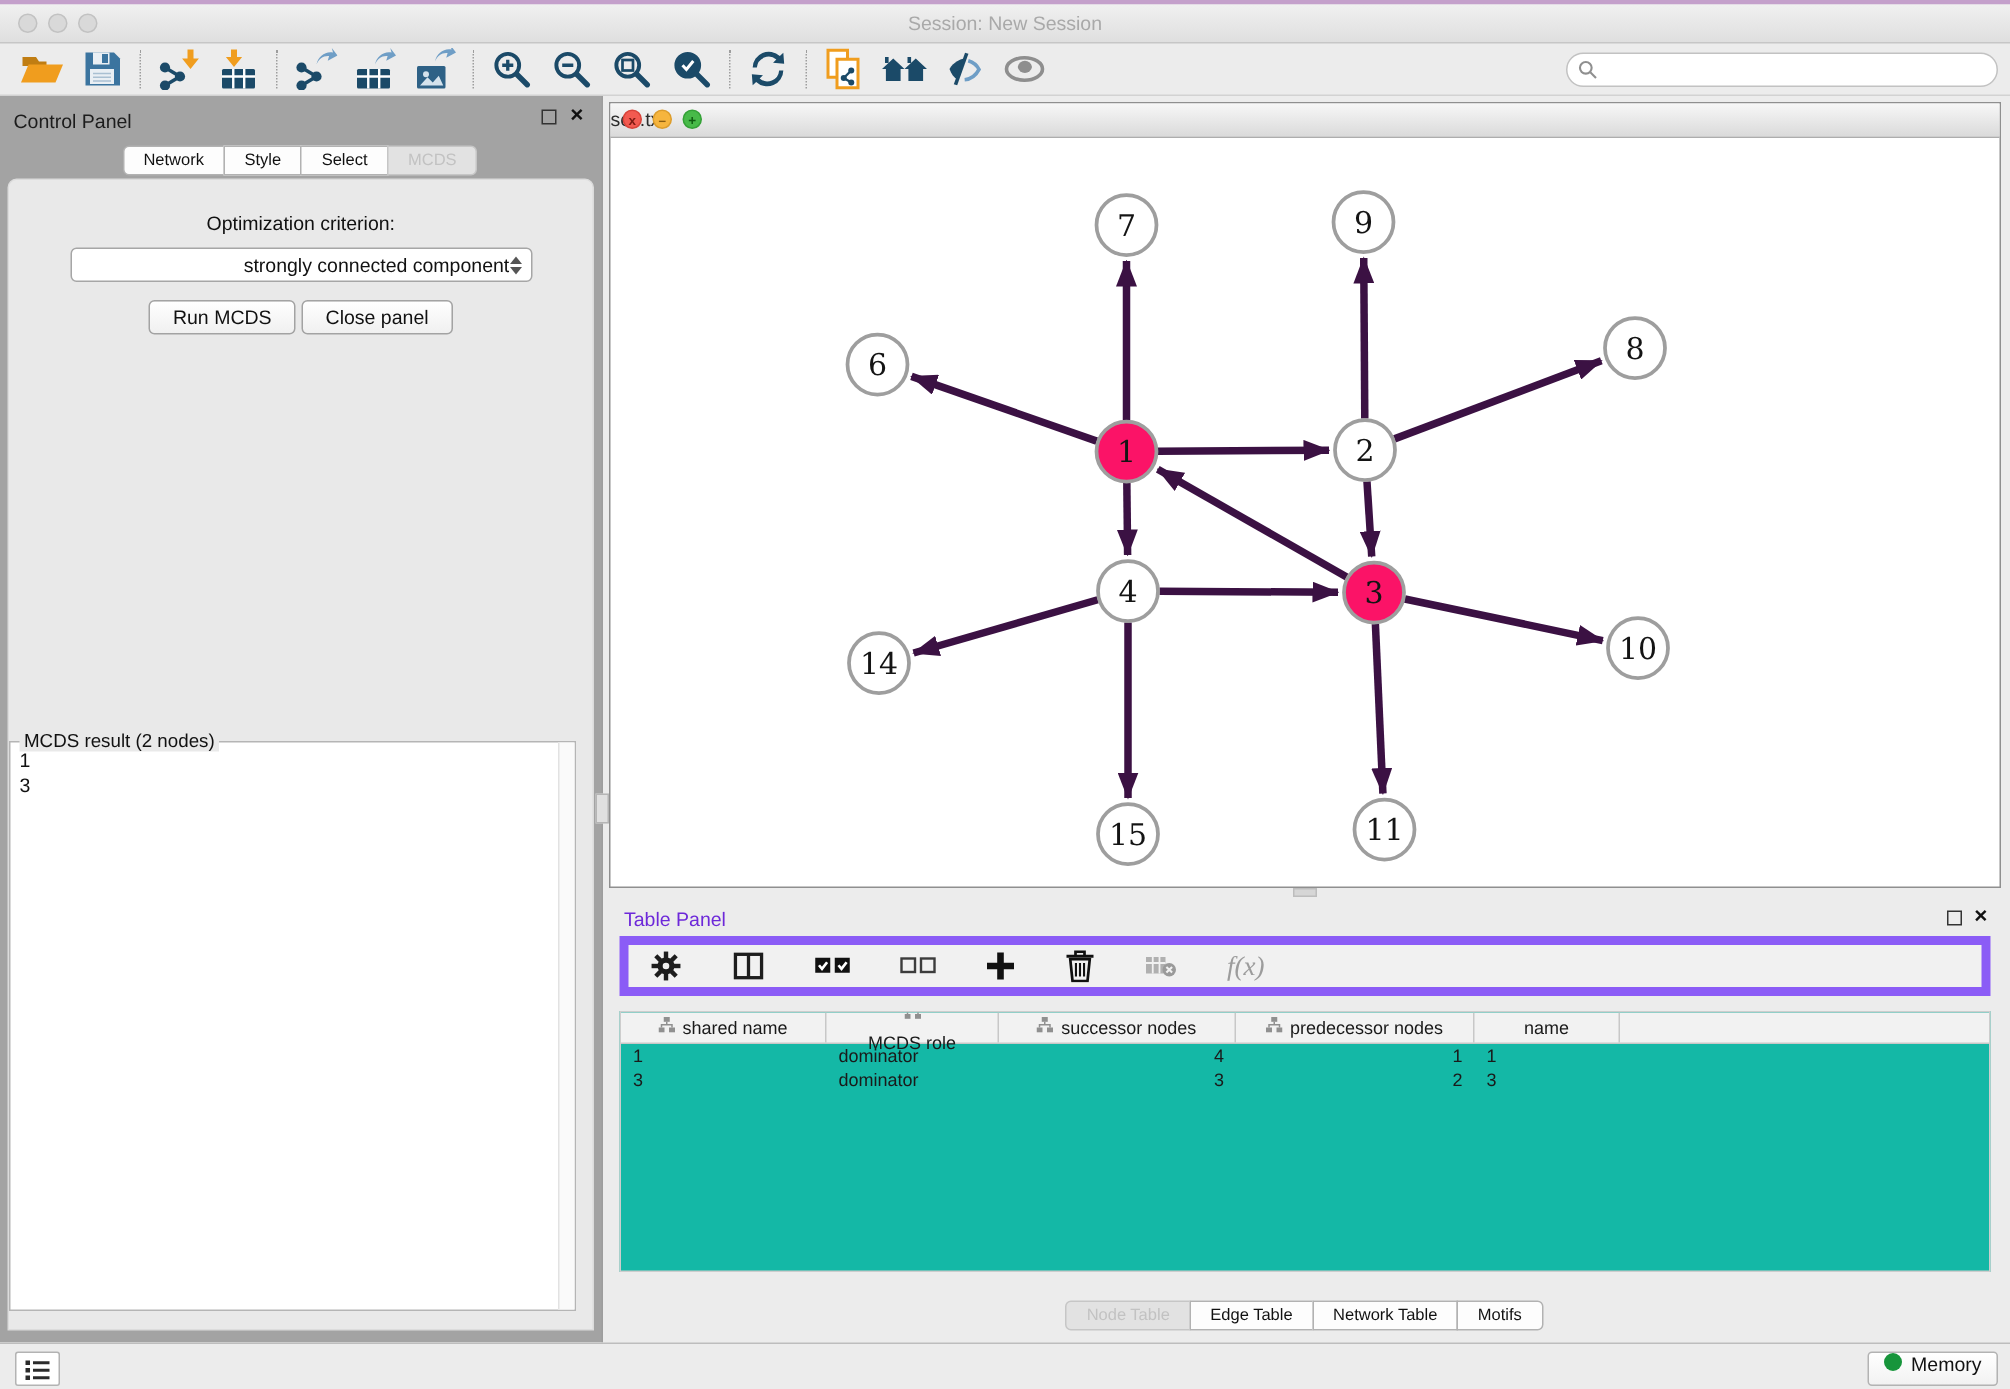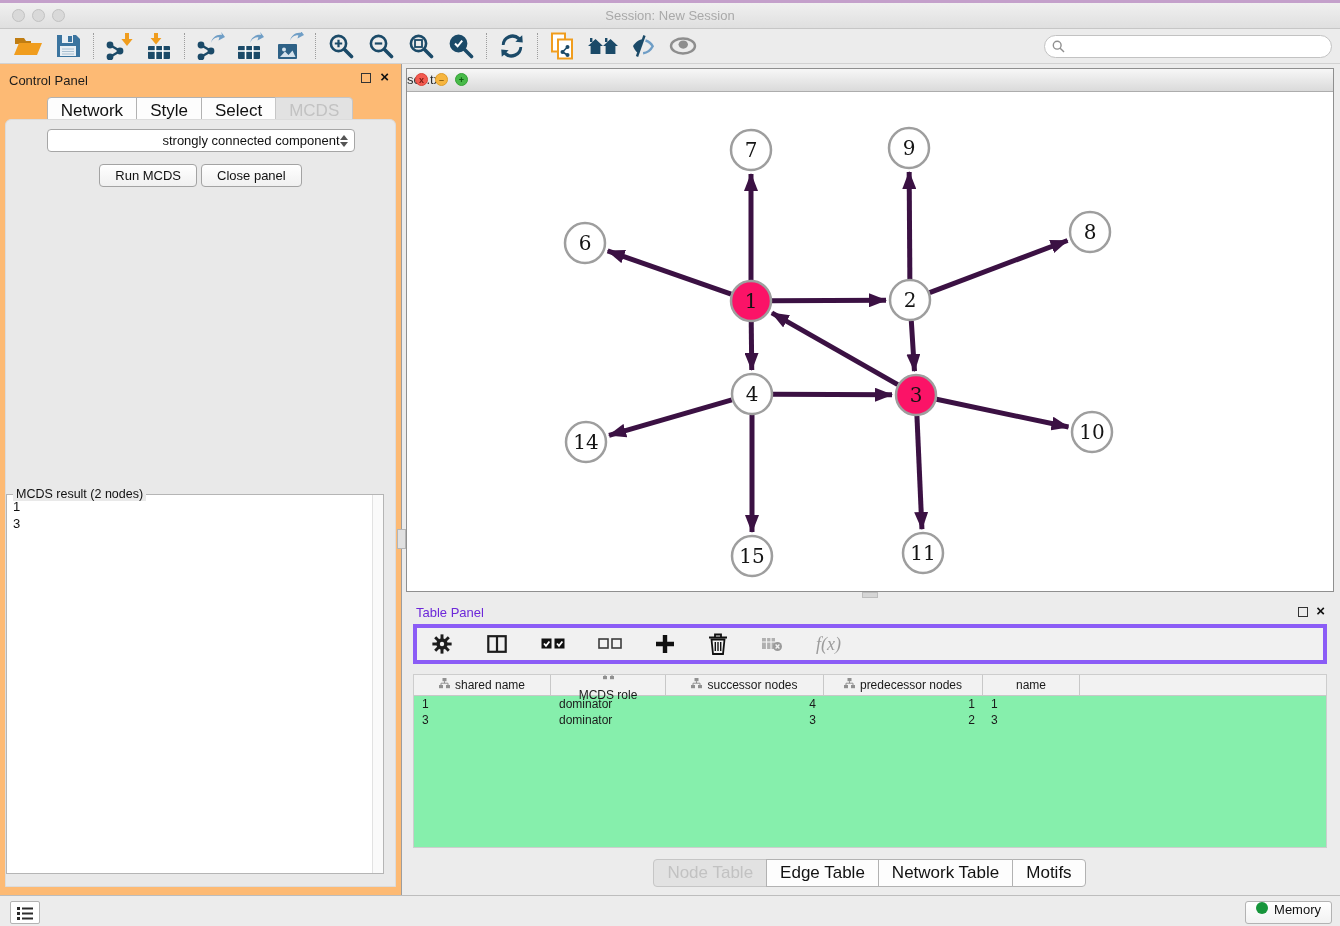--- a/index.html
+++ b/index.html
@@ -16,27 +16,27 @@
   #win-title{text-align:center;line-height:25px;font-size:13px;color:#a9a9a9;}
   
   #toolbar{height:34px;background:#ececec;border-bottom:1px solid #d2d2d2;display:flex;align-items:center;padding:0 8px;}
   .tbtn{width:40px;height:30px;display:flex;align-items:center;justify-content:center;flex:0 0 auto;}
   .tsep{width:0;height:26px;border-left:1px dotted #9d9d9d;margin:0 5px;flex:0 0 auto;}
   #search-wrap{margin-left:auto;width:288px;height:23px;background:#fff;border:1px solid #c2c2c2;border-radius:12px;display:flex;align-items:center;padding-left:7px;box-sizing:border-box;}
   #search-input{border:none;outline:none;background:transparent;flex:1;font-size:13px;height:19px;padding:0 6px;}
   
   #main{position:relative;height:831px;}
   
-  #control-panel{position:absolute;left:0;top:0;width:402px;height:831px;background:#fdba74;border-right:1px solid #9d9d9d;box-sizing:border-box;}
+  #control-panel{position:absolute;left:0;top:0;width:402px;height:831px;background:#a3a3a3;border-right:1px solid #9d9d9d;box-sizing:border-box;}
   #cp-title{position:absolute;left:9px;top:9px;font-size:13px;color:#1c1c1c;}
   .panel-float{position:absolute;top:9px;width:10px;height:10px;border:1.5px solid #333;box-sizing:border-box;}
   .panel-close{position:absolute;top:5px;font-size:15px;font-weight:bold;color:#111;line-height:16px;}
   #cp-float{right:30px;} #cp-close{right:12px;}
   #cp-tabs{position:absolute;top:33px;left:0;width:100%;display:flex;justify-content:center;}
-  .tab{padding:3px 13px;font-size:17px;background:#fdfdfd;border:1px solid #b2b2b2;margin-left:-1px;color:#111;}
+  .tab{padding:3px 13px;font-size:11px;background:#fdfdfd;border:1px solid #b2b2b2;margin-left:-1px;color:#111;}
   .tab:first-child{border-radius:4px 0 0 4px;}
   .tab:last-child{border-radius:0 4px 4px 0;}
   .tab.active{background:#e2e2e2;color:#c2c2c2;border-color:#c6c6c6;}
   #cp-content{position:absolute;top:55px;left:5px;right:5px;bottom:8px;background:#e9e9e9;border:1px solid #dcdcdc;border-radius:6px 6px 0 0;}
   #opt-label{text-align:center;margin-top:21px;font-size:13px;color:#111;}
   #criterion-select{width:308px;height:23px;margin:9px auto 0 auto;background:#fff;border:1px solid #a6a6a6;border-radius:4px;display:flex;align-items:center;padding:0 4px 0 8px;box-sizing:border-box;}
   #criterion-value{flex:1;font-size:13px;color:#111;text-align:right;}
   .spinner{display:flex;flex-direction:column;gap:2px;margin-right:2px;}
   .spinner i{display:block;width:0;height:0;border-left:4px solid transparent;border-right:4px solid transparent;}
   .spinner .up{border-bottom:5px solid #555;}
@@ -58,24 +58,24 @@
   #nw-max{left:48px;background:#48ba49;border:1px solid #34a136;color:#0f5d11;}
   #nw-title{line-height:21px;font-size:13px;color:#2c2c2c;}
   #nw-canvas{position:relative;width:926px;height:500px;}
   #graph{display:block;}
   
   #h-grip{position:absolute;left:862px;top:528px;width:16px;height:6px;background:#d6d6d6;border:1px solid #bdbdbd;box-sizing:border-box;}
   
   #table-panel{position:absolute;left:406px;top:534px;width:928px;height:292px;background:#ececec;}
   #tp-title{position:absolute;left:10px;top:7px;font-size:13px;color:#6d28d9;}
   #tp-float{right:26px;} #tp-close{right:9px;}
-  #tp-toolbar{position:absolute;top:26px;left:7px;right:7px;height:40px;background:#f1f1f1;border:4px solid #8b5cf6;box-sizing:border-box;display:flex;align-items:center;padding-left:14px;gap:33px;}
+  #tp-toolbar{position:absolute;top:26px;left:7px;right:7px;height:40px;background:#f1f1f1;border:6px solid #8b5cf6;box-sizing:border-box;display:flex;align-items:center;padding-left:14px;gap:33px;}
   .tp-icon{display:flex;align-items:center;justify-content:center;}
   #fx-label{font-family:"Liberation Serif",serif;font-style:italic;font-size:18px;color:#9c9c9c;}
-  #tp-table{position:absolute;top:76px;left:7px;right:7px;height:174px;background:#86efac;border:1px solid #cdcdcd;box-sizing:border-box;overflow:hidden;}
+  #tp-table{position:absolute;top:76px;left:7px;right:7px;height:174px;background:#14b8a6;border:1px solid #cdcdcd;box-sizing:border-box;overflow:hidden;}
   #tp-head{display:flex;height:20px;background:#f2f2f2;border-bottom:1px solid #c8c8c8;}
   .th{display:flex;align-items:center;justify-content:center;gap:5px;border-right:1px solid #c8c8c8;font-size:12px;color:#1a1a1a;box-sizing:border-box;}
   .tr{display:flex;height:16px;}
   .td{font-size:12px;color:#1a1a1a;box-sizing:border-box;padding:1px 8px 0 8px;overflow:hidden;white-space:nowrap;}
   #tp-tabs{position:absolute;bottom:3px;left:0;width:100%;display:flex;justify-content:center;}
   
   #status-bar{height:33px;border-top:1px solid #bdbdbd;background:#ececec;position:relative;}
   #list-btn{position:absolute;left:10px;top:5px;width:30px;height:23px;background:#fff;border:1px solid #b3b3b3;border-radius:2px;display:flex;align-items:center;justify-content:center;box-sizing:border-box;}
   #memory-btn{position:absolute;right:8px;top:5px;height:23px;padding:0 10px;background:linear-gradient(#ffffff,#f2f2f2);border:1px solid #b3b3b3;border-radius:3px;display:flex;gap:6px;box-sizing:border-box;}
   #memory-dot{width:12px;height:12px;border-radius:50%;background:#17953b;}
@@ -252,20 +252,21 @@
     <div id="cp-title">Control Panel</div>
     <span class="panel-float" id="cp-float"></span>
     <span class="panel-close" id="cp-close">×</span>
     <div id="cp-tabs">
         <div class="tab">Network</div>
         <div class="tab">Style</div>
         <div class="tab">Select</div>
         <div class="tab active">MCDS</div>
       </div>
     <div id="cp-content">
+      <div id="opt-label">Optimization criterion:</div>
       <div id="criterion-select">
         <span id="criterion-value">strongly connected component</span>
         <span class="spinner">
             <i class="up"></i>
             <i class="dn"></i>
           </span>
       </div>
       <div id="cp-buttons">
         <button class="btn">Run MCDS</button>
         <button class="btn">Close panel</button>

